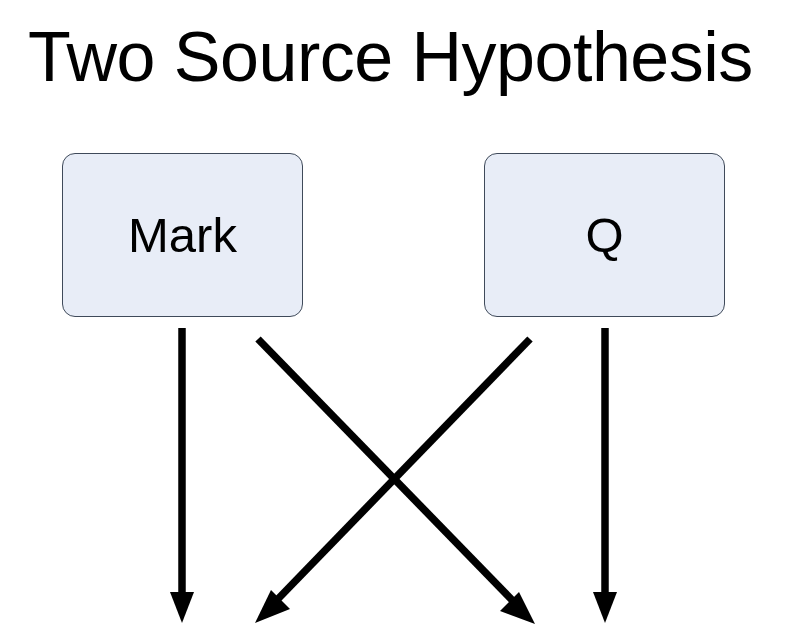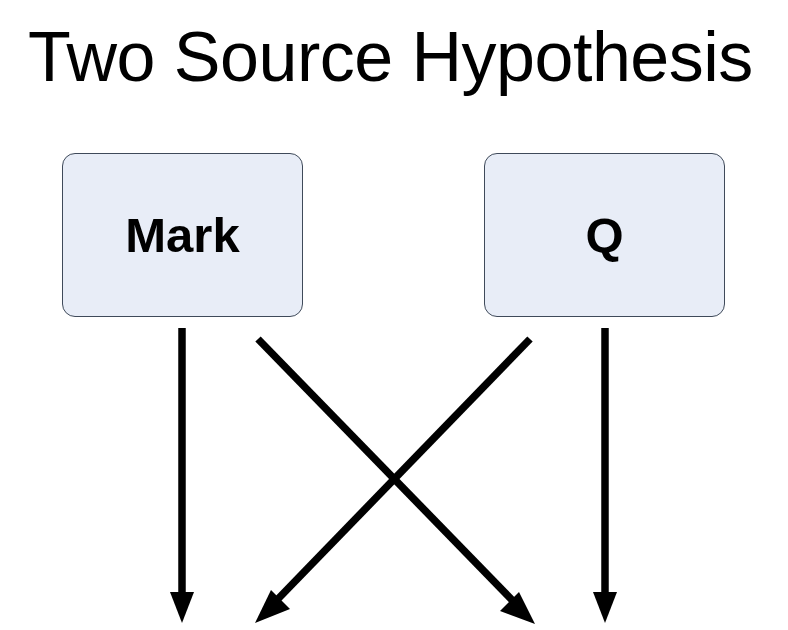--- a/index.html
+++ b/index.html
@@ -37,21 +37,21 @@
     background: #e8edf7;
     border: 1.2px solid #3f4a5a;
     border-radius: 13px;
     display: flex;
     align-items: center;
     justify-content: center;
   }
   .source-box-label {
     font-family: "Liberation Sans", sans-serif;
     font-size: 49px;
-    font-weight: bold;
+    font-weight: normal;
     color: #000000;
     line-height: 1;
     white-space: nowrap;
   }
   #box-mark {
     left: 62px;
     top: 153px;
     width: 241px;
     height: 164px;
   }

